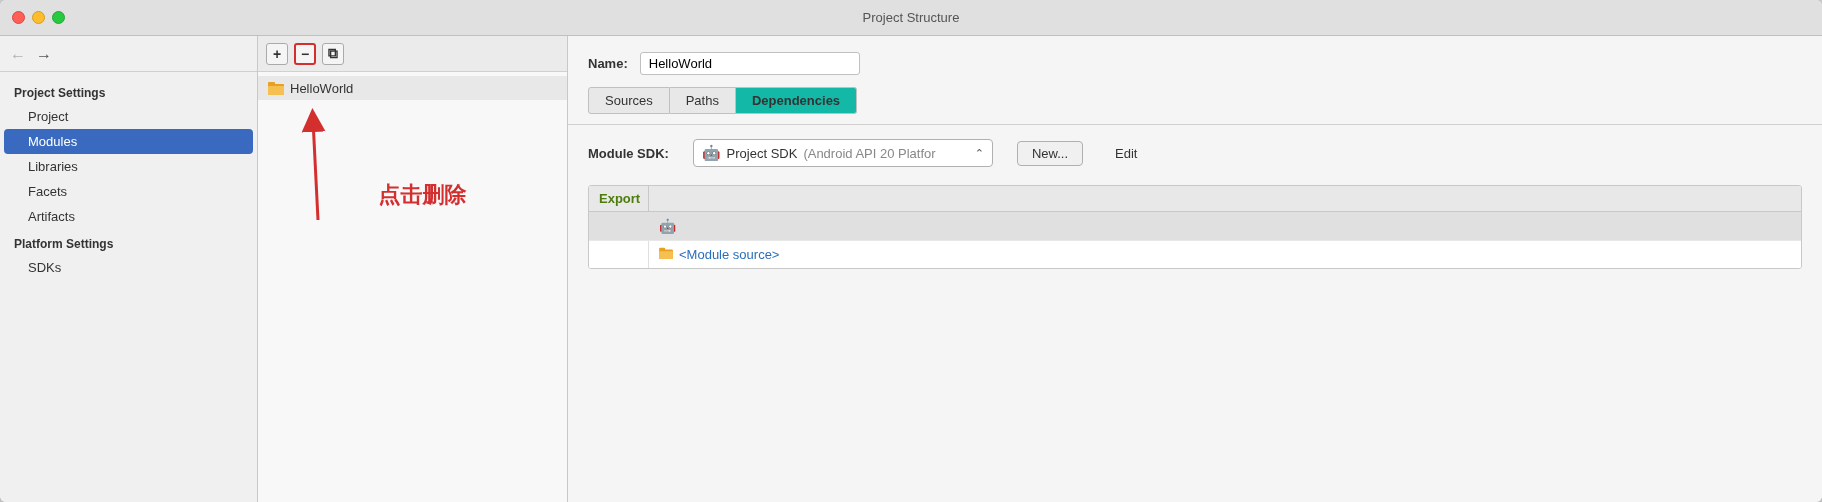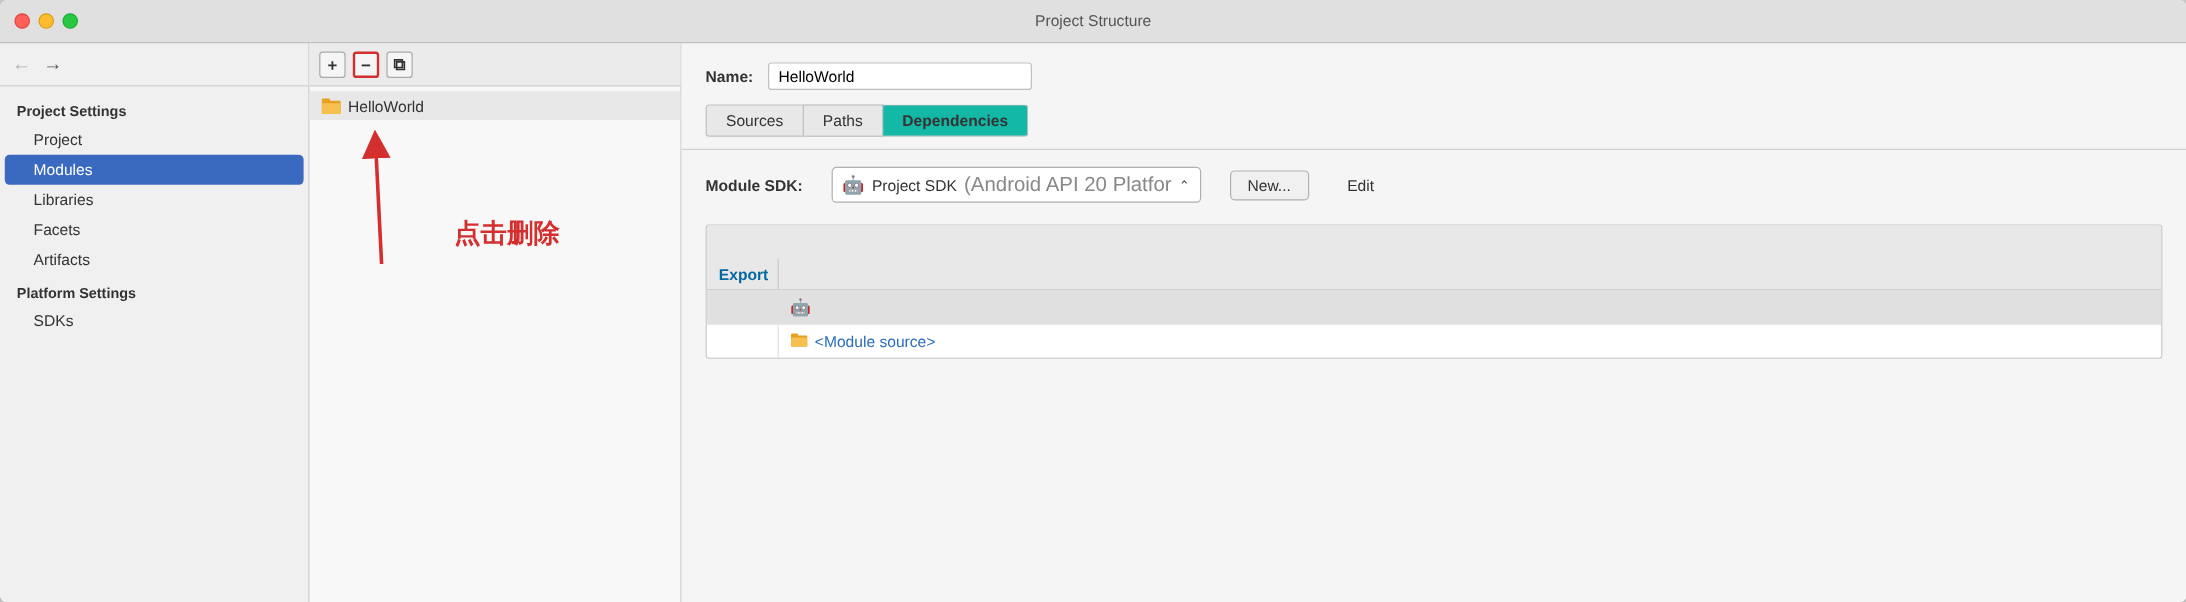--- a/index.html
+++ b/index.html
@@ -312,21 +312,21 @@
       color: #a4c639;
       font-size: 15px;
     }
 
     .sdk-name {
       font-size: 13px;
       color: #333;
     }
 
     .sdk-detail {
-      font-size: 17px;
+      font-size: 13px;
       color: #888;
     }
 
     .chevron {
       font-size: 11px;
       color: #555;
     }
 
     .btn-new {
       border: 1px solid #b0b0b0;
@@ -358,23 +358,22 @@
       display: grid;
       grid-template-columns: 60px 1fr;
       background: #e8e8e8;
       border-bottom: 1px solid #c8c8c8;
     }
 
     .deps-col-header {
       padding: 5px 10px;
       font-size: 13px;
       font-weight: 600;
-      color: #0369a1;
+      color: #4d7c0f;
       border-right: 1px solid #c8c8c8;
-      margin-top: 28px;
     }
 
     .deps-col-header:last-child {
       border-right: none;
     }
 
     .deps-row {
       display: grid;
       grid-template-columns: 60px 1fr;
       border-bottom: 1px solid #e8e8e8;

